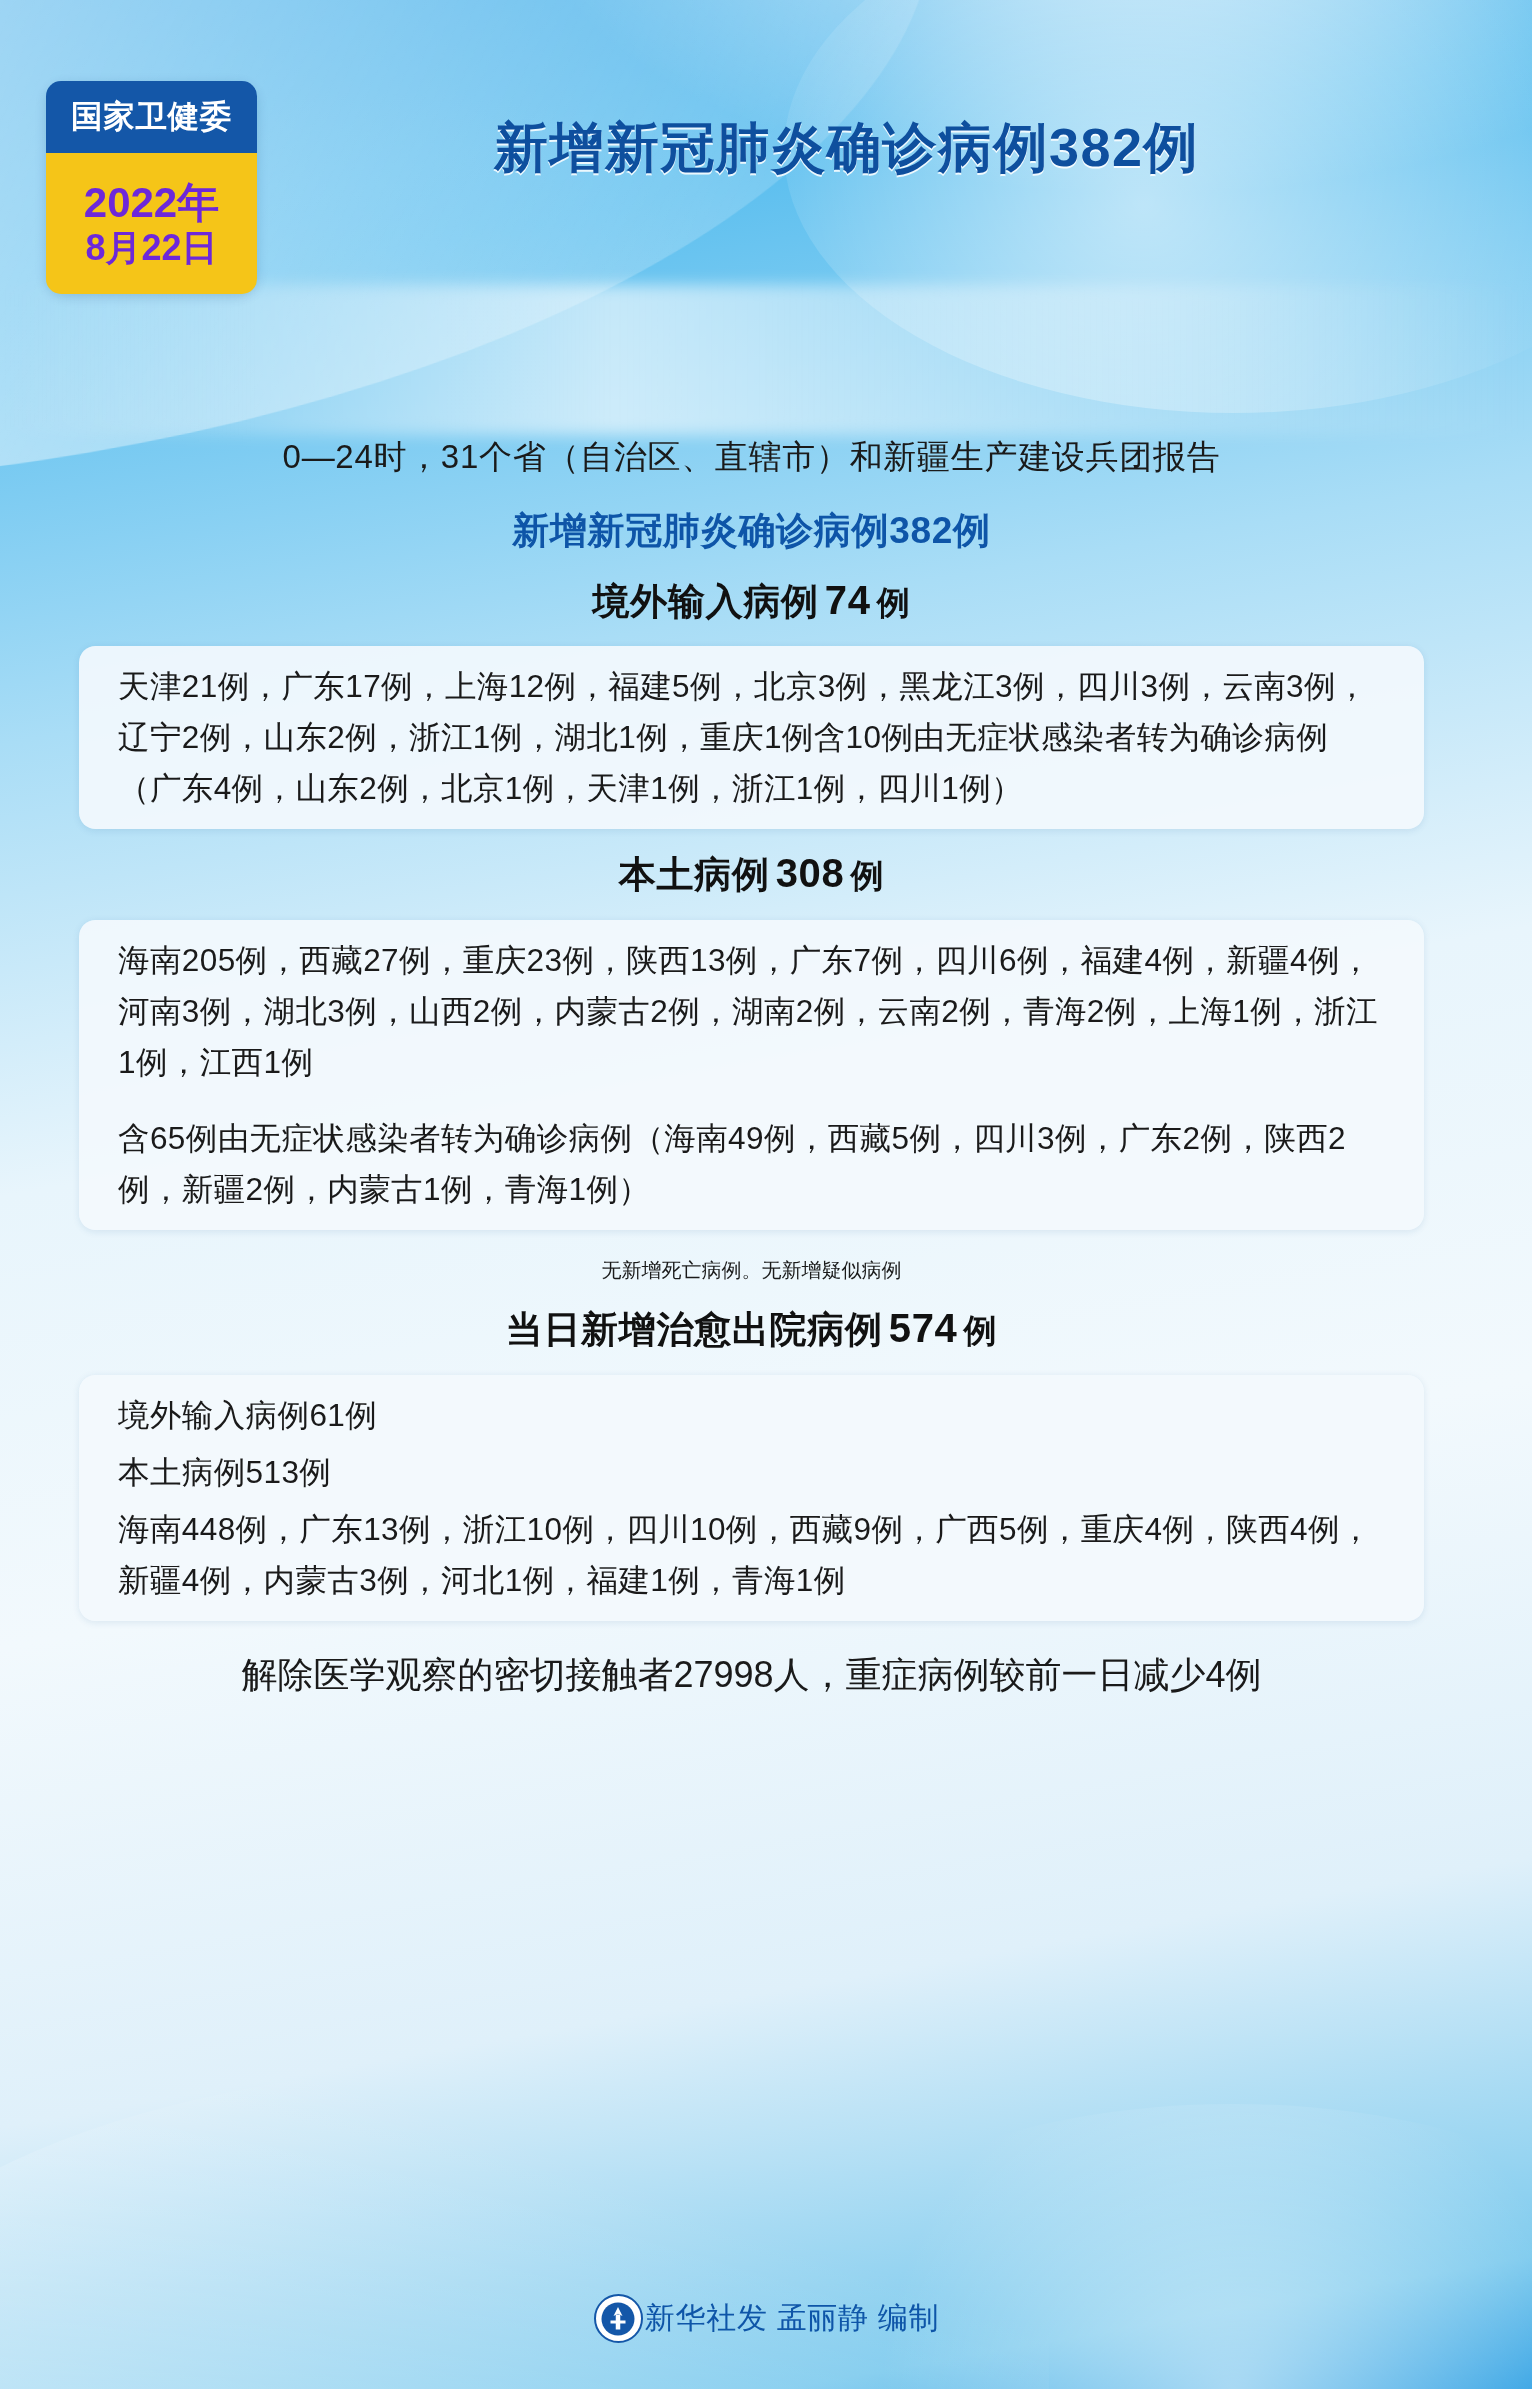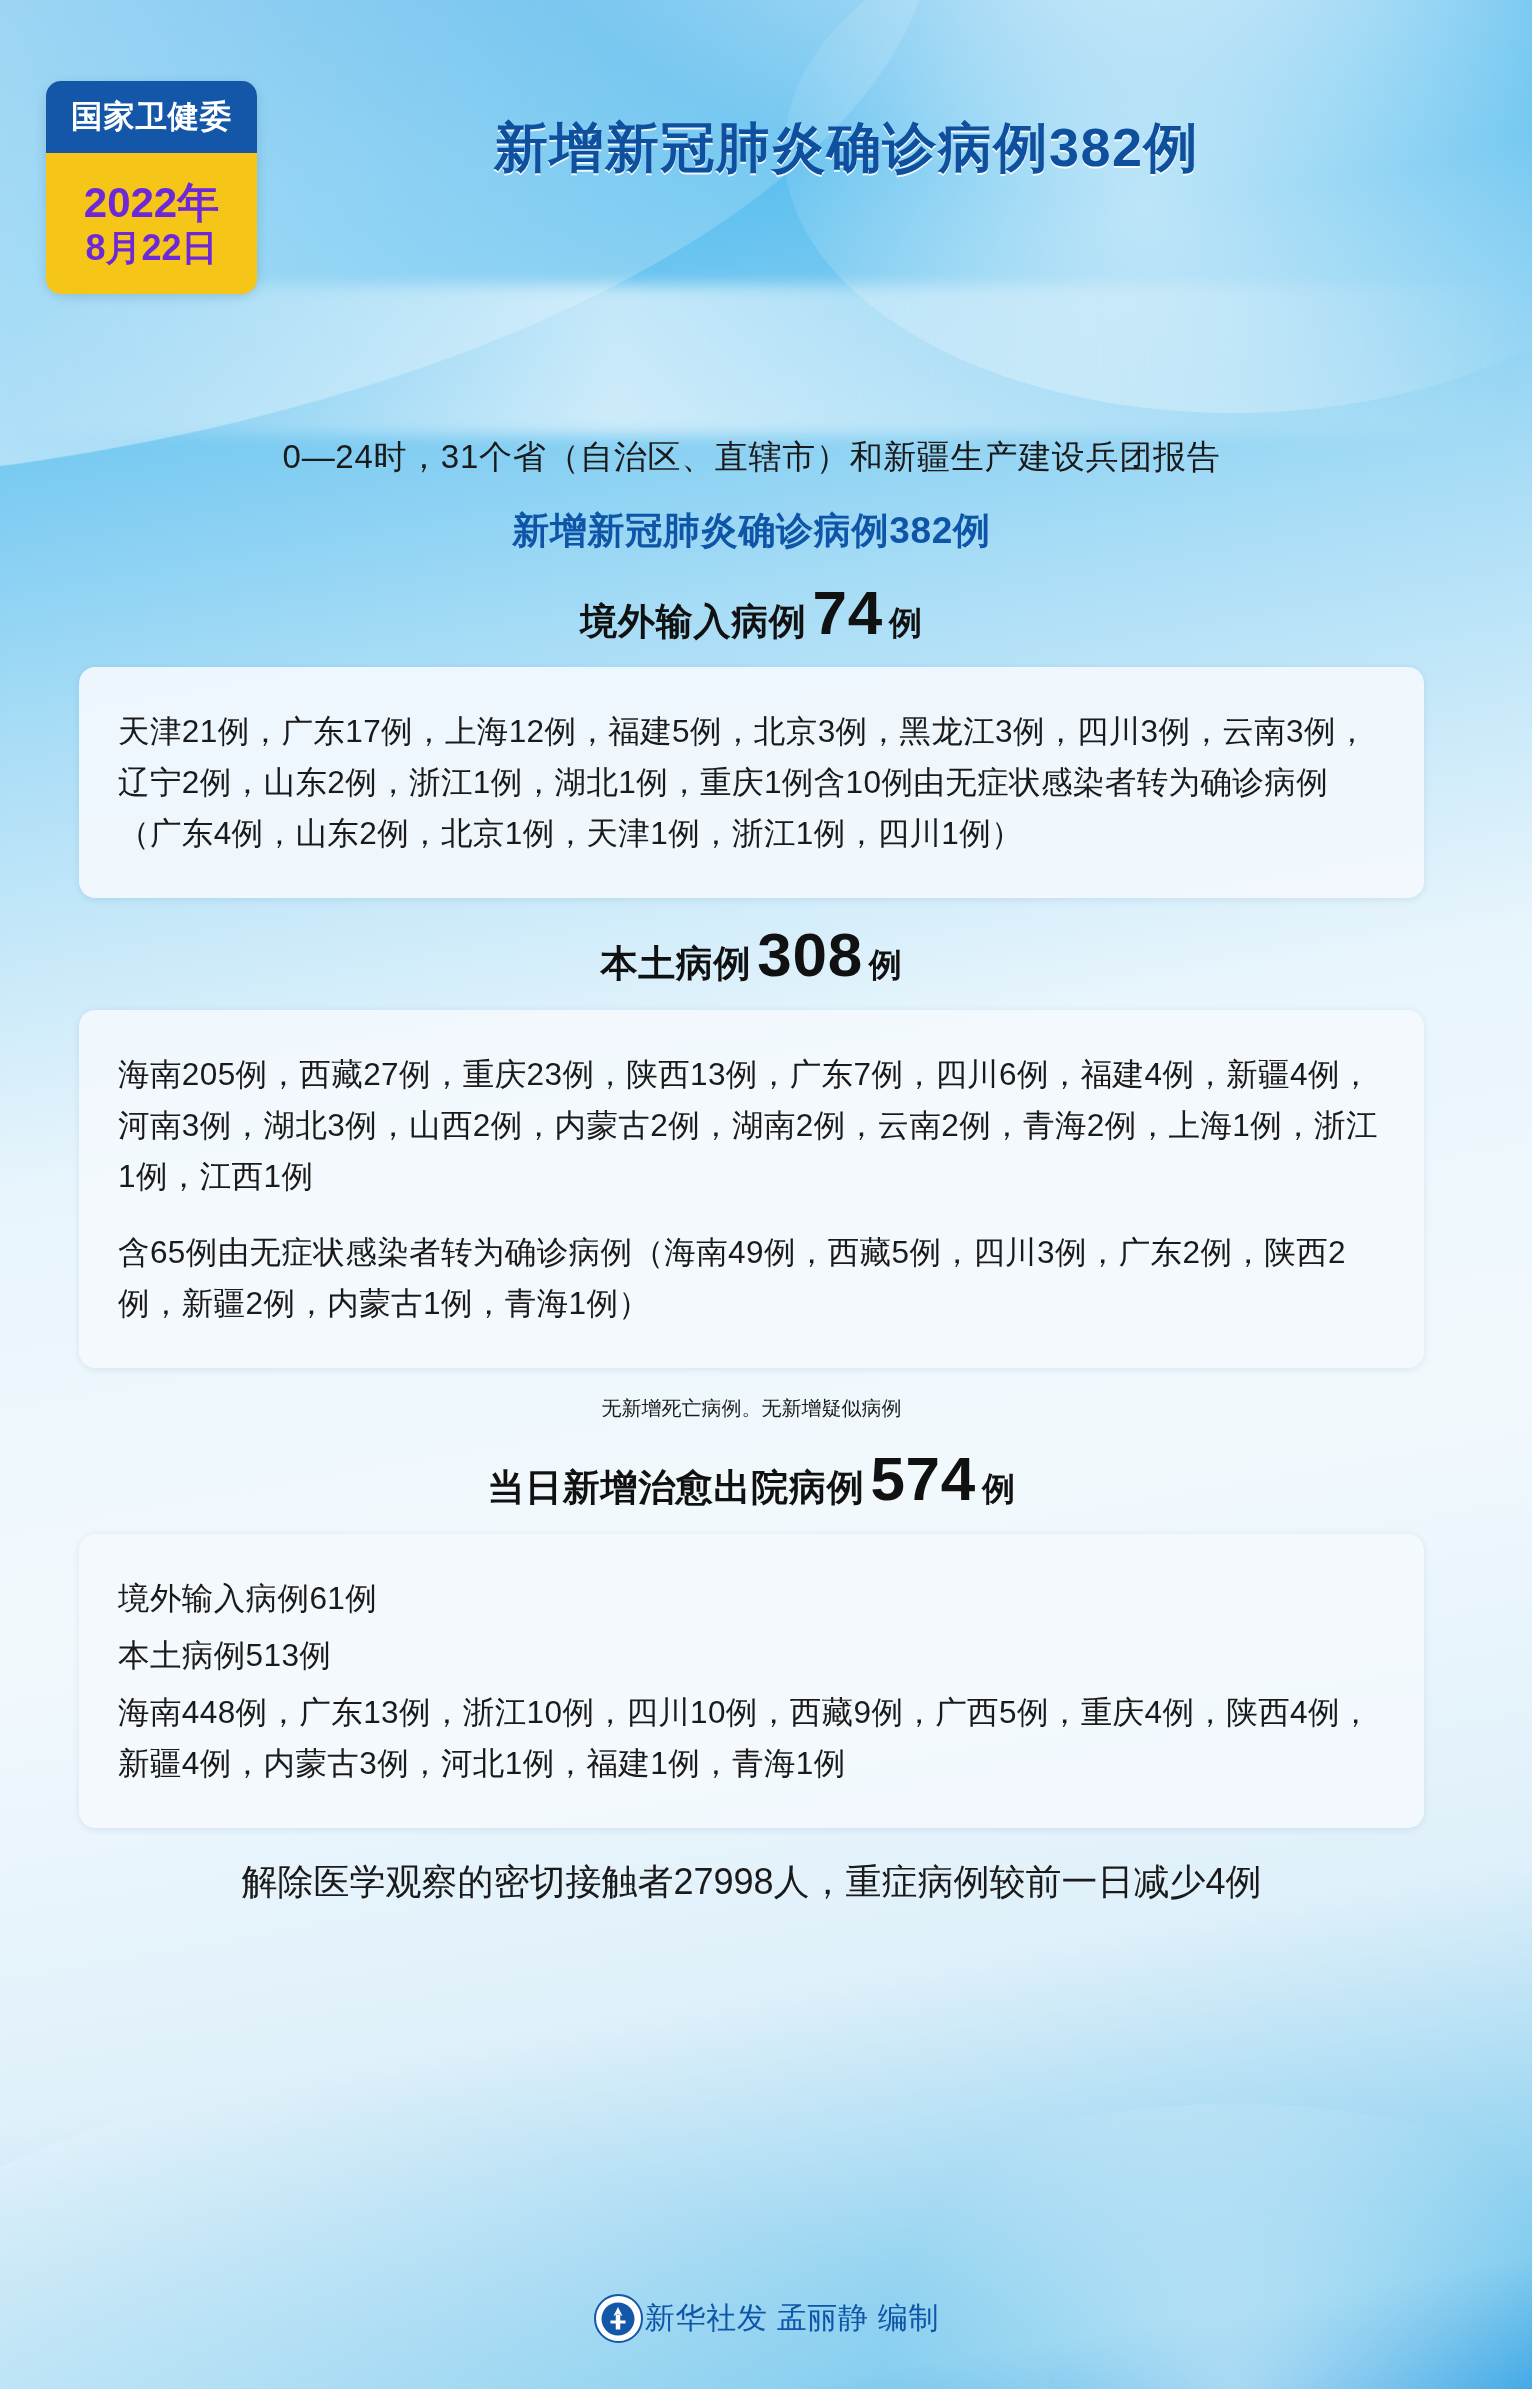--- a/index.html
+++ b/index.html
@@ -73,29 +73,29 @@
   }
   .sub-blue {
     text-align:center; color:#0e55a8; font-weight:bold; font-size:37px;
     margin:25.5px 0 0 0; letter-spacing:0.7px;
   }
   .sect-head {
     text-align:center; color:#111111; font-weight:bold;
     margin:21px 0 0 0; letter-spacing:0.7px;
   }
   .sect-head .txt { font-size:37px; }
-  .sect-head .num { font-size:62px; margin:0 6px; }
+  .sect-head .num { font-size:40px; margin:0 6px; }
   .sect-head .unit { font-size:33px; }
 
   .card {
     margin:19.5px auto 0 auto; width:1345px;
     background:rgba(243,249,253,0.92);
     border-radius:16.5px;
     box-shadow:0 1.5px 7.5px rgba(20,80,140,0.10);
-    padding:39px 39px;
+    padding:15px 39px;
   }
   .card p {
     margin:0; color:#1a1a1a; font-size:31.5px; line-height:1.62;
     letter-spacing:0.4px;
   }
   .card p + p { margin-top:25.5px; }
 
   .note {
     text-align:center; color:#1a1a1a; font-size:20px;
     margin:27px 0 0 0;

